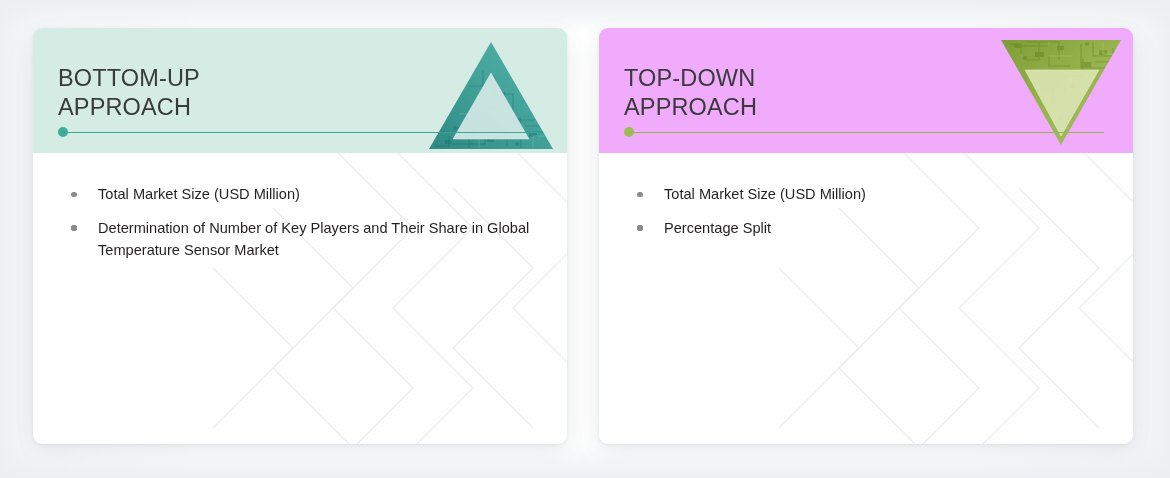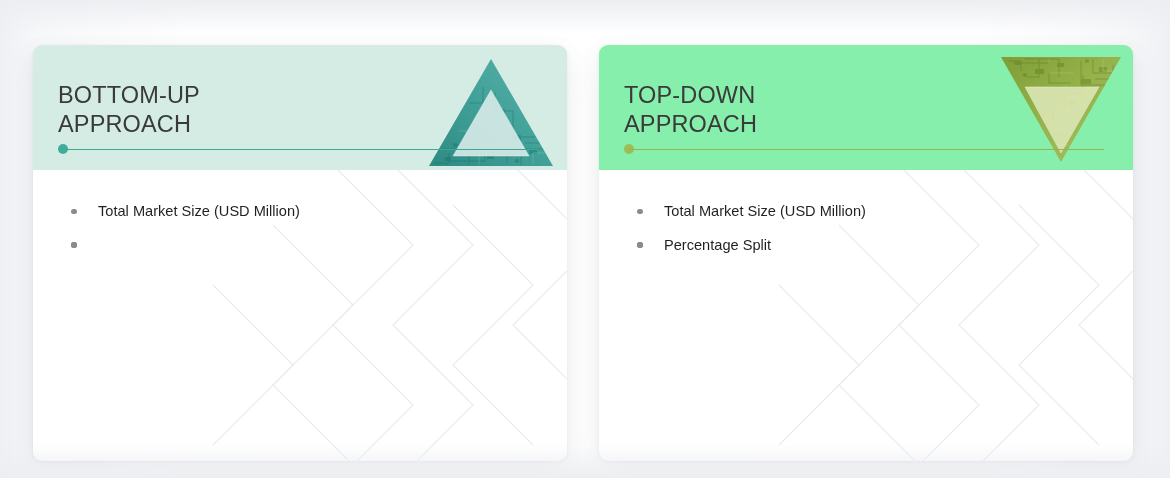--- a/index.html
+++ b/index.html
@@ -38,21 +38,21 @@
     content: "";
     position: absolute;
     left: 0; right: 0; bottom: 0; height: 34px;
     background: linear-gradient(0deg, #eceef1 0%, rgba(255,255,255,0) 100%);
     pointer-events: none;
   }
 
   
   .card {
     position: absolute;
-    top: 45px;
+    top: 28px;
     height: 416px;
     background: #ffffff;
     border-radius: 9px;
     overflow: hidden;
     box-shadow:
       0 1px 3px rgba(120,128,140,0.13),
       0 6px 18px rgba(120,128,140,0.10),
       0 14px 34px rgba(120,128,140,0.07);
   }
   #card-bottom-up { left: 33px;  width: 534px; }
@@ -66,21 +66,21 @@
     opacity: 1;
   }
 
   
   .card-header {
     position: relative;
     height: 125px;
     overflow: hidden;
   }
   #card-bottom-up .card-header { background: #d5ece5; }
-  #card-top-down  .card-header { background: #86efac; }
+  #card-top-down  .card-header { background: #f0abfc; }
 
   .card-title {
     position: absolute;
     left: 25px;
     top: 36px;
     margin: 0;
     font-size: 23.5px;
     font-weight: 400;
     line-height: 29px;
     letter-spacing: 0.15px;
@@ -244,20 +244,21 @@
       <ul class="bullets">
         <li>
           <span class="bullet-dot"></span>
           <span>Total Market Size (USD Million)</span>
         </li>
         <li>
           <span class="bullet-dot"></span>
         </li>
         <li>
           <span class="bullet-dot"></span>
+          <span>Determination of Number of Key Players and Their Share in Global Temperature Sensor Market</span>
         </li>
       </ul>
     </div>
   </section>
 
   <section class="card" id="card-top-down">
 
     <svg class="card-watermark" viewBox="0 0 534 416" preserveAspectRatio="none" aria-hidden="true">
       <g stroke="#e9eaec" stroke-width="1.1" fill="none">
         <path d="M300 120 L380 200 L300 280 L380 360 L300 440"></path>

